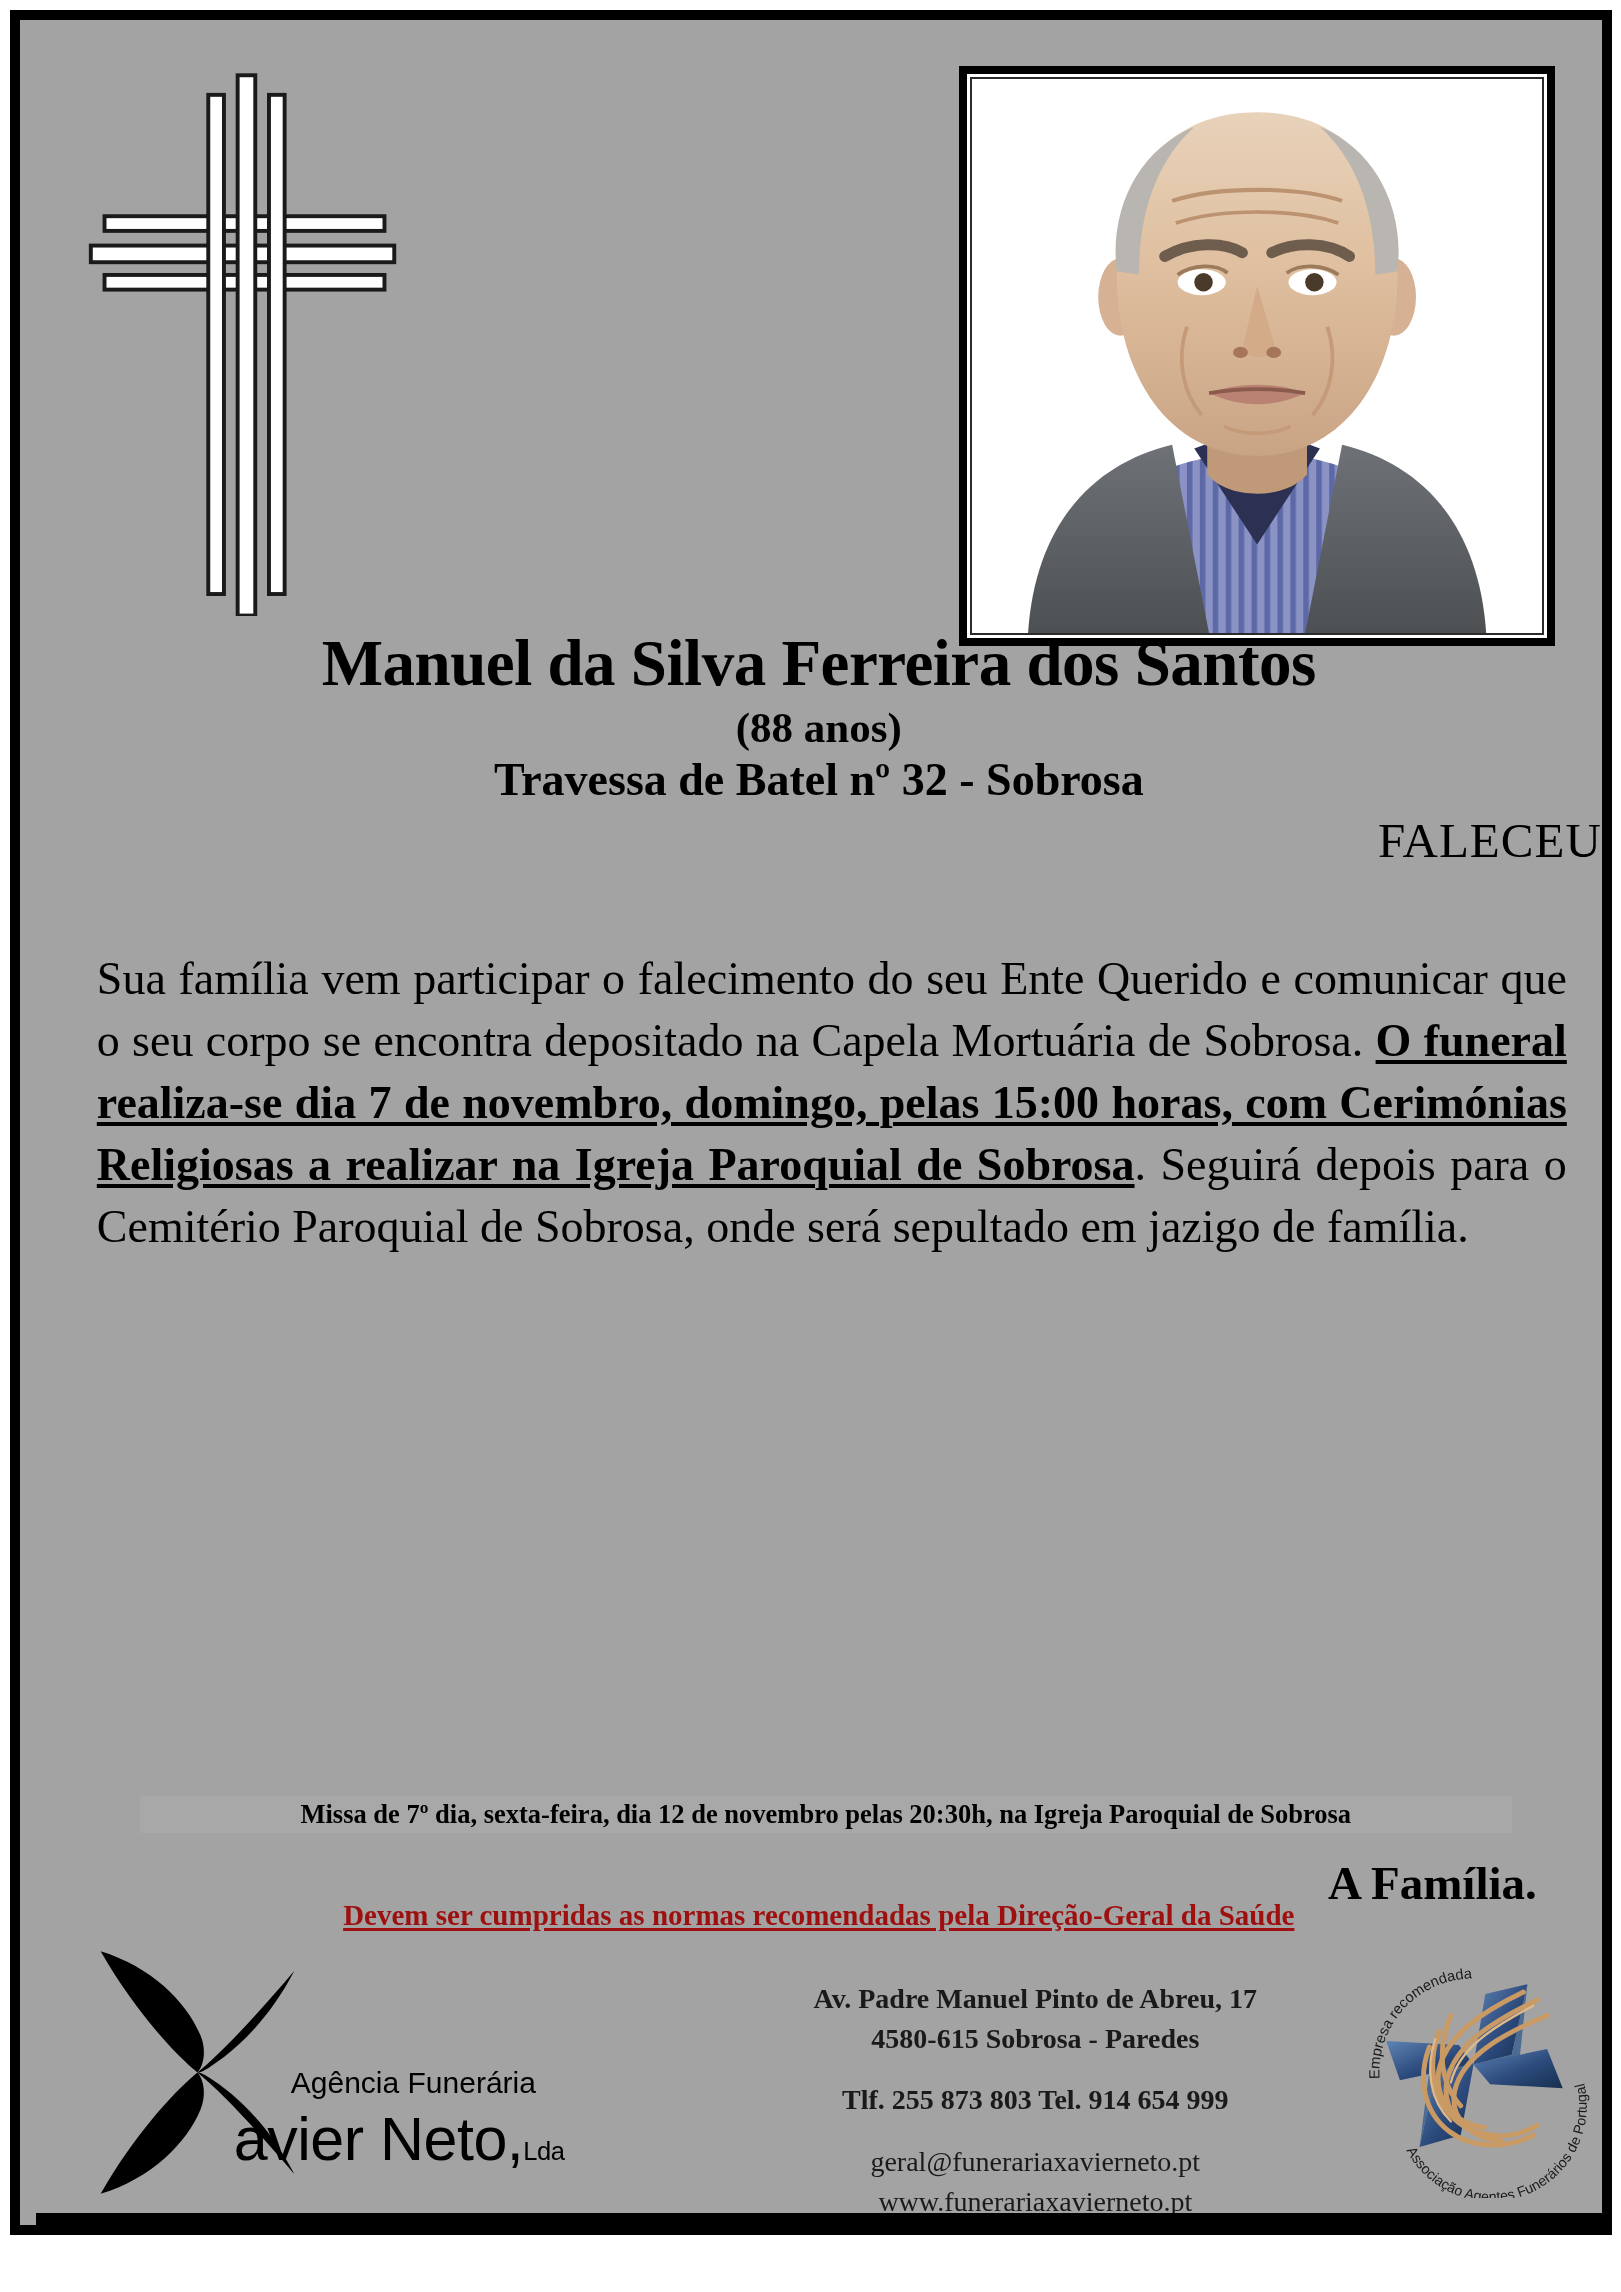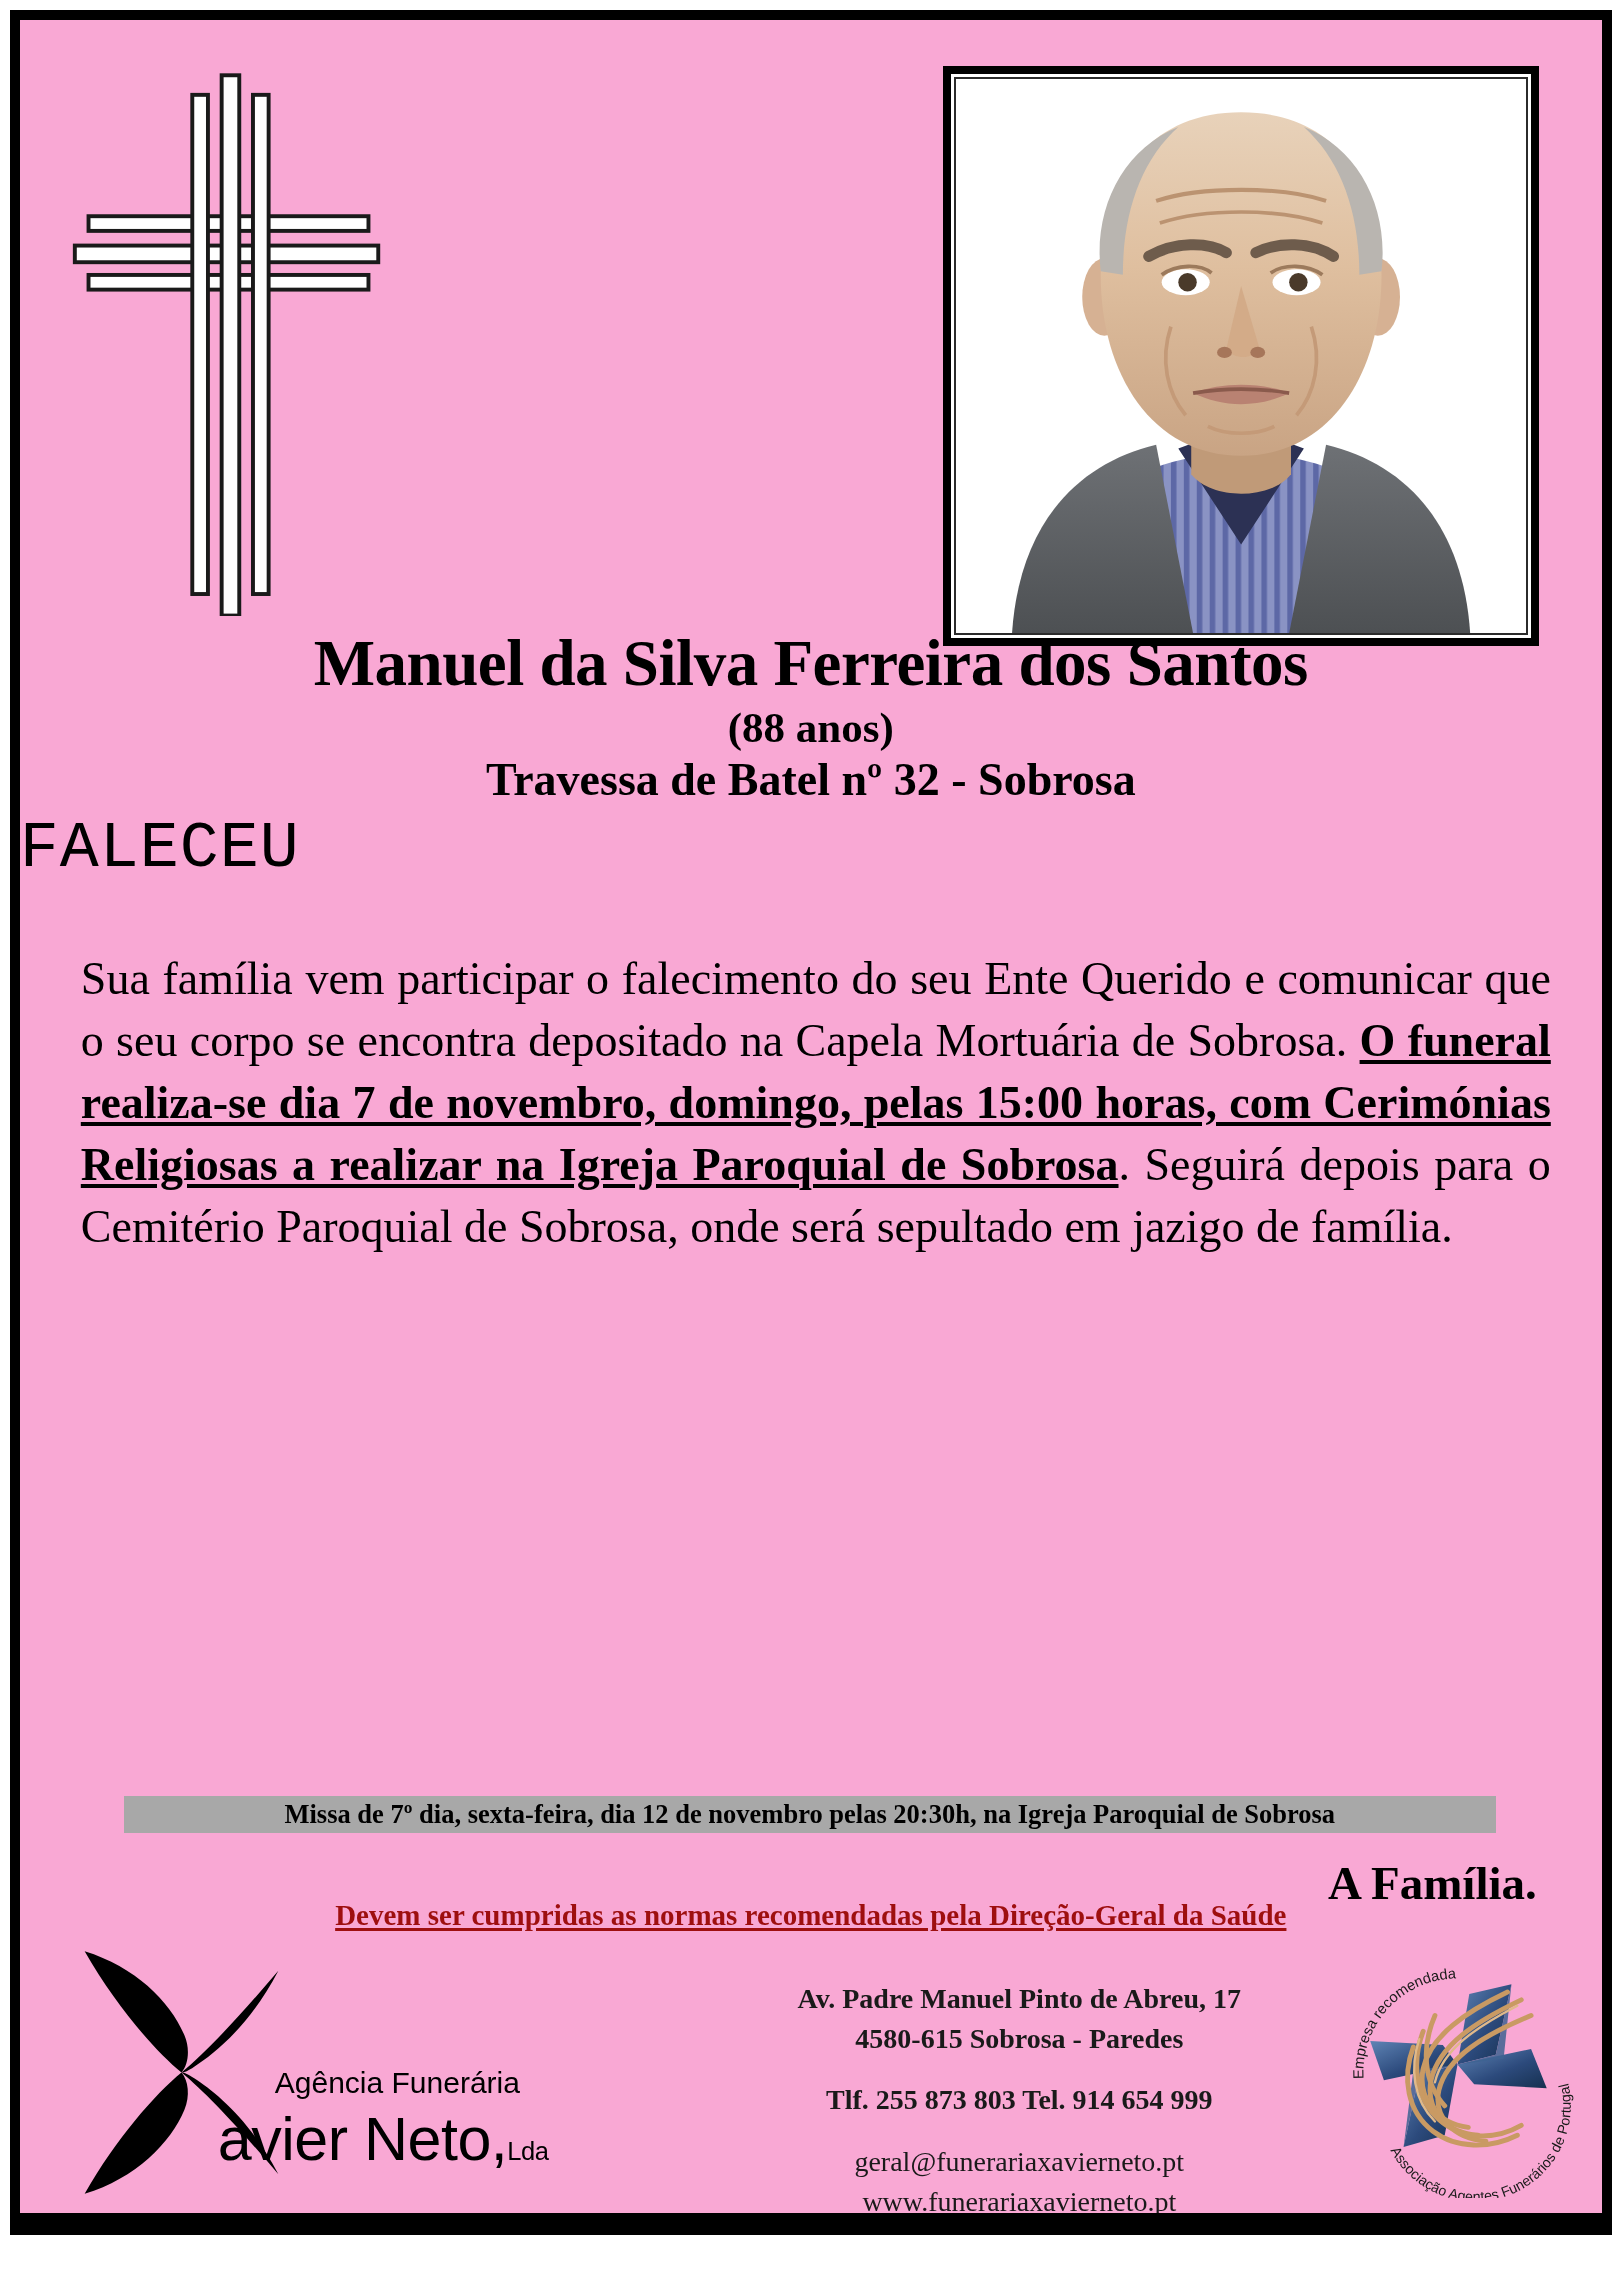--- a/index.html
+++ b/index.html
@@ -17,21 +17,22 @@
 
   
   .page {
     position: absolute;
     left: 9.8px;
     top: 9.8px;
     width: 1602px;
     height: 2225px;
     box-sizing: border-box;
     border: 10.8px solid #000000;
-    background: #f9a8d4;
+    background: #a3a3a3;
+    padding-left: 16px;
   }
   .page-inner {
     position: relative;
     width: 100%;
     height: 100%;
   }
 
   
   .top-row {
     position: absolute;
@@ -102,27 +103,26 @@
     text-align: center;
     font-weight: bold;
     font-size: 46px;
     line-height: 1.02;
     color: #000000;
   }
   .faleceu {
     position: absolute;
     left: 0; right: 0;
     top: 796px;
-    text-align: left;
+    text-align: right;
     font-weight: normal;
-    font-size: 65px;
+    font-size: 49px;
     line-height: 1.02;
     letter-spacing: 1px;
     color: #000000;
-    font-family: Liberation Mono, monospace;
   }
 
   
   .body-text {
     position: absolute;
     left: 61px;
     top: 882px;
     width: 1470px;
     text-align: justify;
     text-justify: inter-word;

